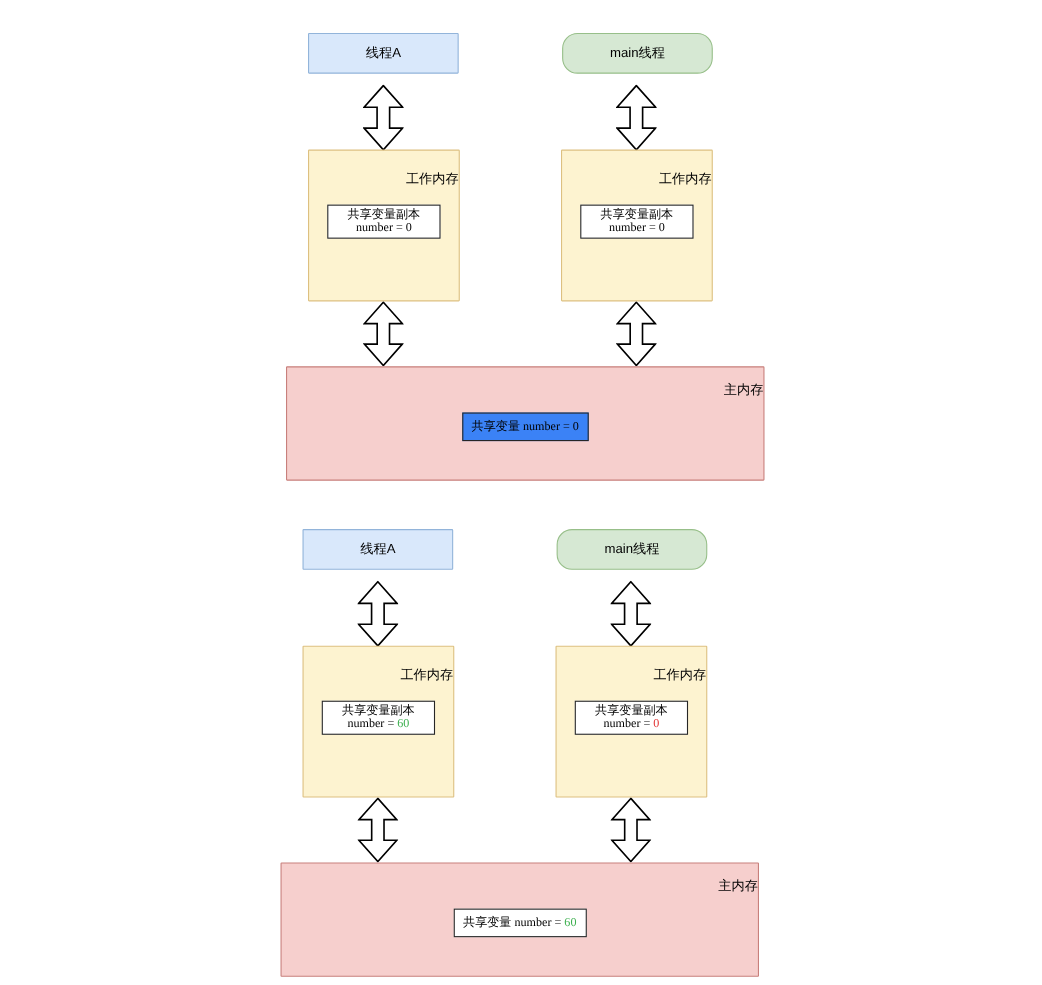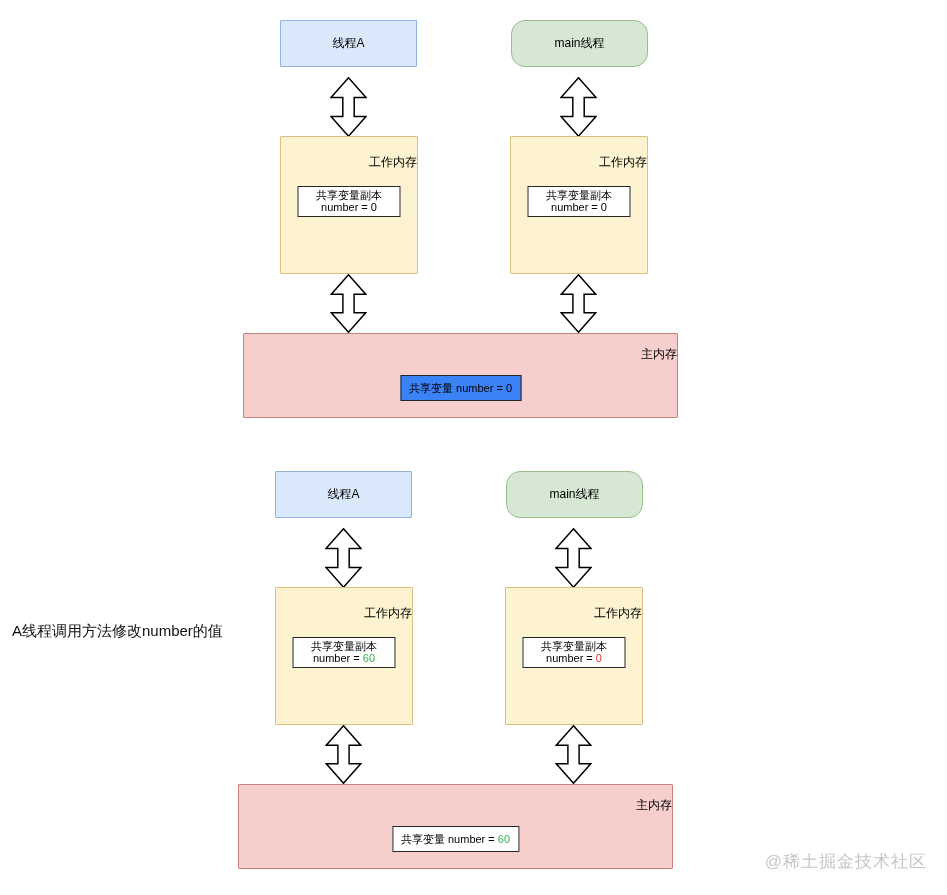--- a/index.html
+++ b/index.html
@@ -15,51 +15,52 @@
   .diagram { position: absolute; left: 0; top: 0; width: 947px; height: 447px; }
   .diagram.d2 { left: -5px; top: 451px; }
 
   .box {
     position: absolute;
     box-sizing: border-box;
     border: 1px solid #999;
     border-radius: 1px;
   }
   .thread-box {
-    width: 137px; height: 47px; top: 20px;
+    width: 137px; height: 37px; top: 30px;
     display: flex; align-items: center; justify-content: center;
     font-size: 12px;
     text-align: right;
   }
   .thread-a { left: 280px; }
   .main-thread { left: 511px; border-radius: 14px; }
 
   .work-box {
     width: 138px; height: 138px; top: 136px;
     font-size: 12px;
   }
   .work-a { left: 280px; }
   .work-main { left: 510px; }
   .box-title { text-align: right; padding-top: 17px; font-size: 12px; }
 
   .main-memory {
-    left: 243px; top: 333px; width: 435px; height: 85px;
+    left: 260px; top: 333px; width: 435px; height: 104px;
   }
   .main-memory .box-title { padding-top: 12px; }
 
   .var-box {
     position: absolute;
     left: 50%; transform: translateX(-50%);
     background: #fff;
     border: 1.5px solid #262626;
     box-sizing: border-box;
     text-align: center;
     font-size: 11px;
     line-height: 12px;
     white-space: nowrap;
+    font-family: Liberation Serif, serif;
   }
   .work-box .var-box { top: 49px; width: 103px; padding: 2px 0 3px 0; }
   .main-memory .var-box { top: 41px; padding: 6px 8px; }
 
   .arrow { position: absolute; width: 37px; height: 60px; }
   .arrow.r1 { top: 77px; }
   .arrow.r2 { top: 274px; height: 59px; }
   .arrow.c1 { left: 330px; }
   .arrow.c2 { left: 560px; }
 
@@ -74,21 +75,20 @@
     right: 20px; top: 850px;
     font-size: 17px;
     letter-spacing: 1px;
   }
 </style>
 </head>
 <body>
 
 <div class="canvas">
 
-  <div class="annotation">A线程调用方法修改number的值</div>
 
   <section class="diagram d1">
 
     <div class="box thread-box thread-a" style="background-color: rgb(217, 232, 251); border-color: rgb(146, 180, 218);">
       <span>线程A</span>
     </div>
 
     <div class="box thread-box main-thread" style="background-color: rgb(214, 232, 211); border-color: rgb(151, 191, 137);">
       <span>main线程</span>
     </div>
@@ -174,15 +174,14 @@
 
     <div class="box main-memory" style="background-color: rgb(246, 207, 205); border-color: rgb(200, 128, 124);">
       <div class="box-title">主内存</div>
       <div class="var-box" style="background-color: rgb(255, 255, 255); border-color: rgb(38, 38, 38);">
         <span>共享变量 number = </span><span style="color: rgb(60, 175, 78);">60</span>
       </div>
     </div>
 
   </section>
 
-  <div class="watermark" style="color: rgb(198, 198, 198);">@稀土掘金技术社区</div>
 
 </div>
 
 </body></html>

